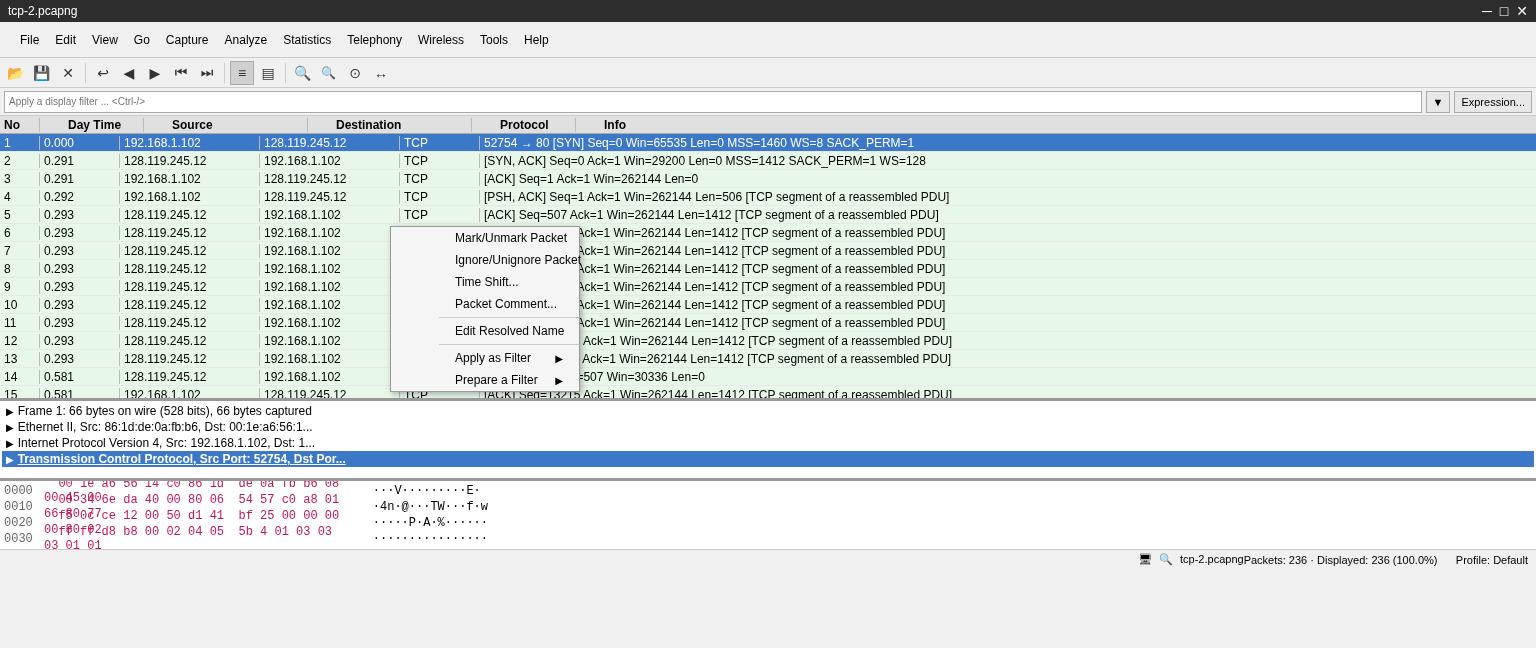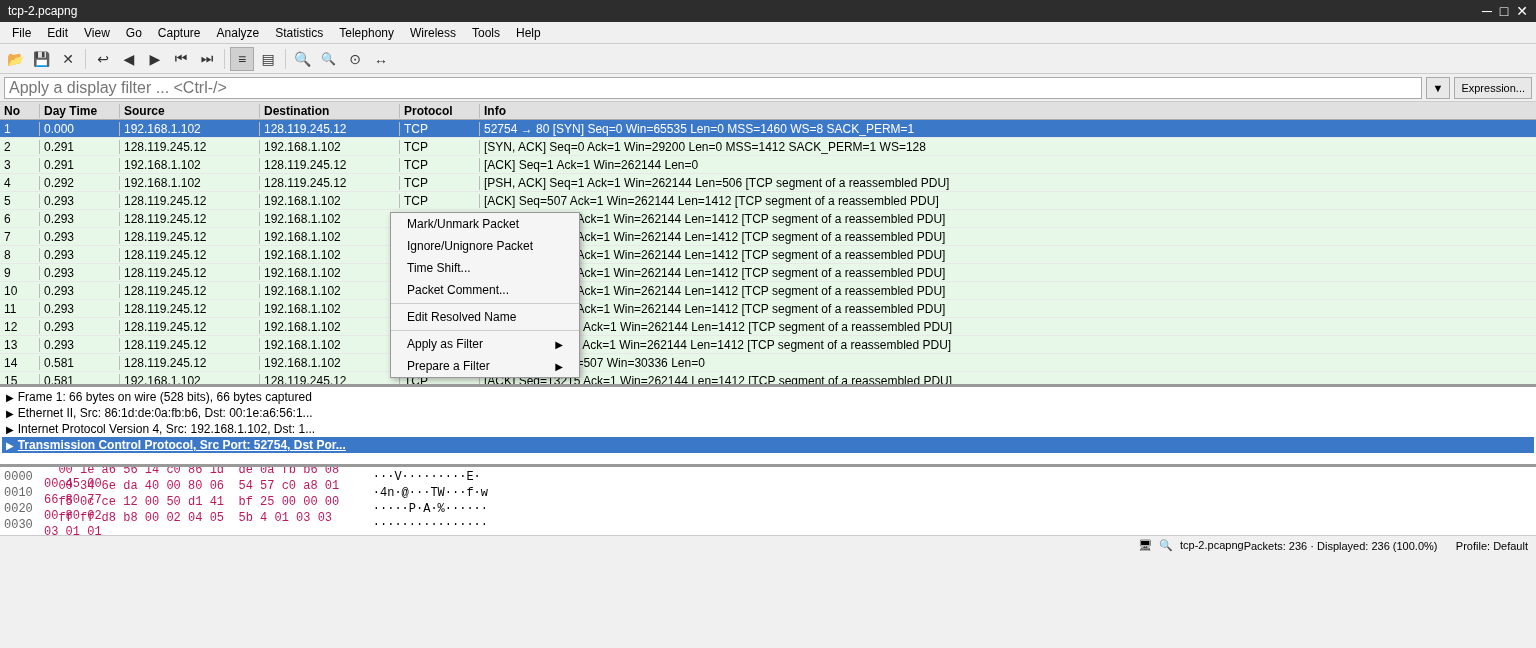--- a/index.html
+++ b/index.html
@@ -15,25 +15,25 @@
       justify-content: space-between;
       padding: 0 8px;
       font-size: 12px;
     }
     #title-bar-controls { display: flex; gap: 8px; }
     #title-bar-controls span { cursor: pointer; font-size: 14px; }
 
     
     #menu-bar {
       background: #f0f0f0;
-      height: 22px;
+      height: 36px;
       display: flex;
       align-items: center;
       border-bottom: 1px solid #ccc;
-      padding: 0 4px;
+      padding: 0 12px;
     }
     .menu-item {
       padding: 2px 8px;
       cursor: pointer;
       font-size: 12px;
       color: #000;
     }
 
     
     #toolbar {
@@ -65,21 +65,21 @@
       align-items: center;
       border-bottom: 1px solid #ccc;
       padding: 2px 4px;
       gap: 4px;
     }
     #filter-input {
       flex: 1;
       height: 22px;
       border: 1px solid #aaa;
       padding: 0 4px;
-      font-size: 16px;
+      font-size: 10px;
       background: white;
     }
     .filter-btn {
       height: 22px;
       padding: 0 6px;
       border: 1px solid #aaa;
       background: #e8e8e8;
       cursor: pointer;
       font-size: 11px;
     }
@@ -91,20 +91,21 @@
       border-bottom: 3px solid #999;
       position: relative;
     }
     #packet-list-header {
       display: flex;
       background: #e0e0e0;
       border-bottom: 1px solid #aaa;
       font-weight: bold;
       height: 18px;
       align-items: center;
+      gap: 24px;
     }
     .col-no { width: 40px; min-width: 40px; padding: 0 4px; border-right: 1px solid #bbb; }
     .col-time { width: 80px; min-width: 80px; padding: 0 4px; border-right: 1px solid #bbb; }
     .col-src { width: 140px; min-width: 140px; padding: 0 4px; border-right: 1px solid #bbb; }
     .col-dst { width: 140px; min-width: 140px; padding: 0 4px; border-right: 1px solid #bbb; }
     .col-proto { width: 80px; min-width: 80px; padding: 0 4px; border-right: 1px solid #bbb; }
     .col-info { flex: 1; padding: 0 4px; }
 
     #packet-list-body { overflow-y: auto; height: calc(285px - 18px); }
     .packet-row {
@@ -121,20 +122,21 @@
     #context-menu {
       position: absolute;
       left: 390px;
       top: 110px;
       width: 190px;
       background: #f5f5f5;
       border: 1px solid #999;
       box-shadow: 2px 2px 6px rgba(0,0,0,0.3);
       z-index: 100;
       font-size: 12px;
+      padding-left: 48px;
     }
     .ctx-item {
       padding: 4px 16px;
       cursor: pointer;
       display: flex;
       align-items: center;
       justify-content: space-between;
       white-space: nowrap;
     }
     .ctx-separator { height: 1px; background: #ccc; margin: 2px 0; }

